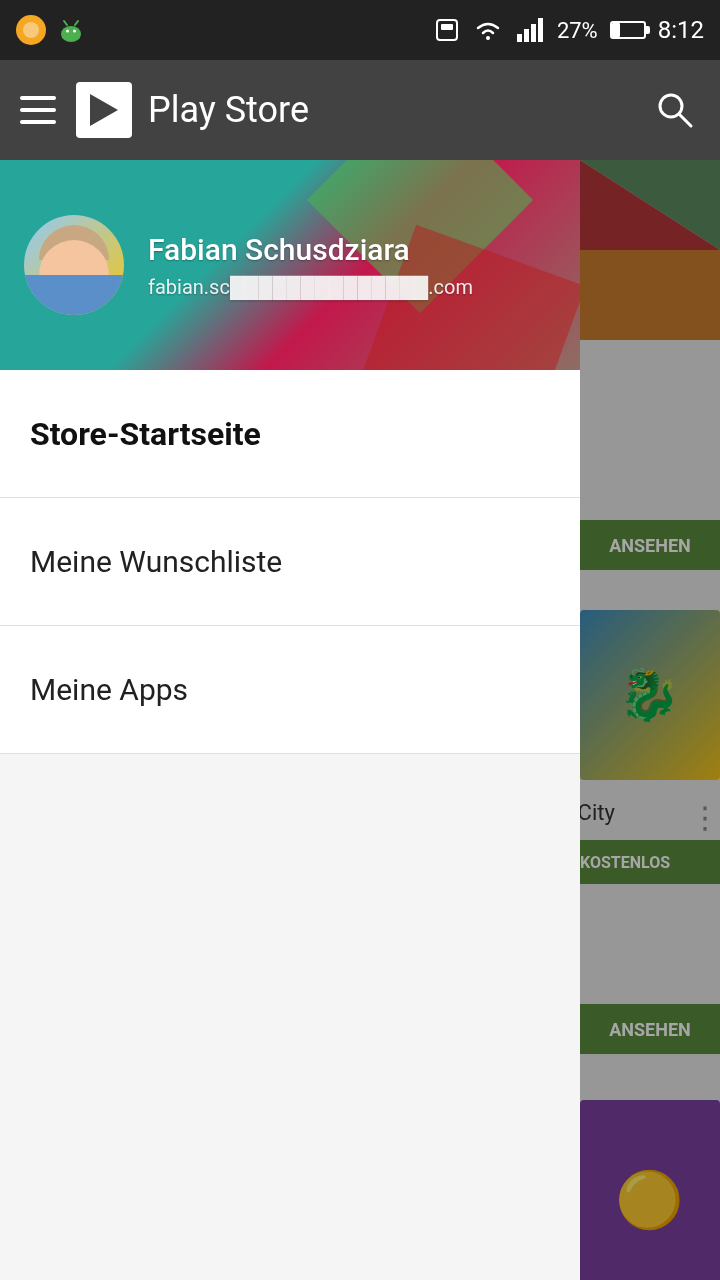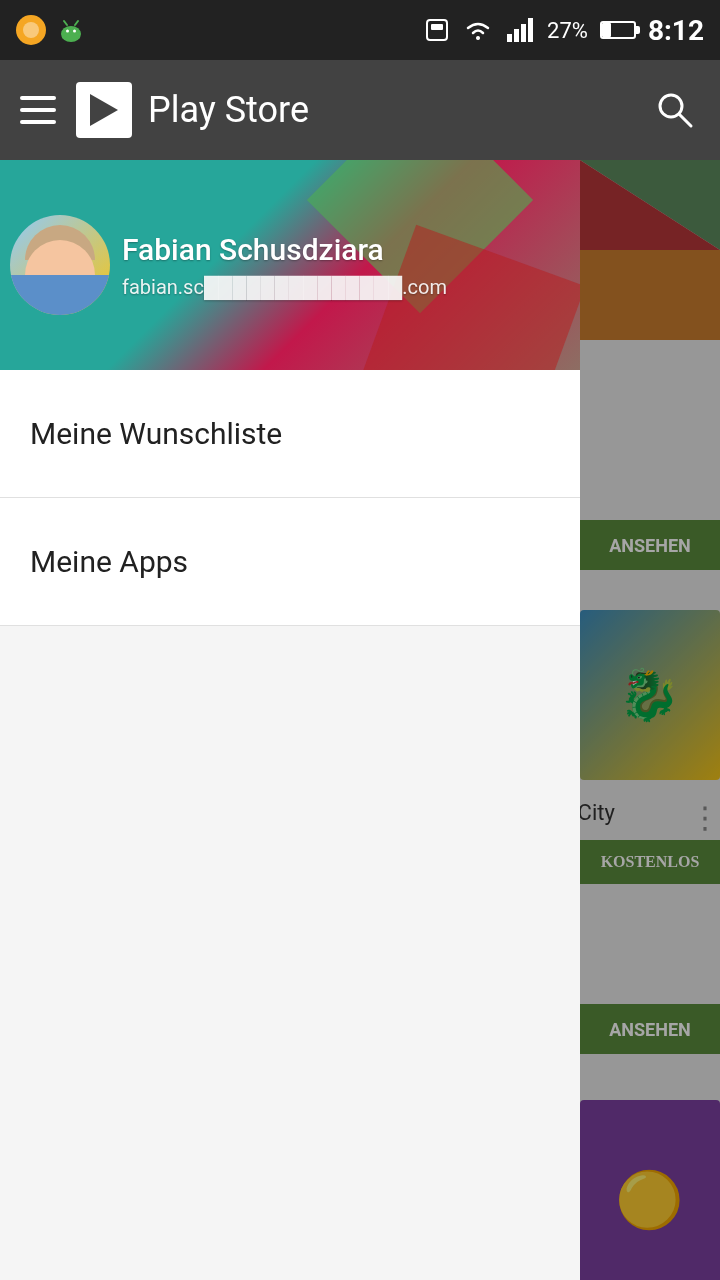--- a/index.html
+++ b/index.html
@@ -39,22 +39,22 @@
     .status-icon.yellow { background: #f5a623; }
     .status-right {
       display: flex;
       align-items: center;
       gap: 12px;
       color: #fff;
       font-size: 22px;
     }
     .status-time {
       color: #fff;
-      font-size: 28px;
-      font-weight: bold;
+      font-size: 24px;
+      font-weight: normal;
     }
     .battery-bar {
       width: 36px;
       height: 18px;
       border: 2px solid #fff;
       border-radius: 3px;
       position: relative;
       display: inline-flex;
       align-items: center;
     }
@@ -237,22 +237,21 @@
     
     .kostenlos-badge {
       position: absolute;
       top: 680px;
       left: 580px;
       width: 140px;
       height: 44px;
       background: #5a8a3c;
       display: flex;
       align-items: center;
-      justify-content: center;
-      font-family: Liberation Serif, serif;
+      justify-content: flex-start;
     }
     .kostenlos-badge span {
       color: #fff;
       font-size: 16px;
       font-weight: bold;
     }
 
     
     .ansehen-btn-2 {
       position: absolute;
@@ -310,22 +309,22 @@
       display: flex;
       flex-direction: column;
     }
 
     
     .drawer-header {
       height: 210px;
       background: linear-gradient(135deg, #26a69a 0%, #26a69a 40%, #c2184b 60%, #8d6e63 100%);
       display: flex;
       align-items: center;
-      padding: 30px 10px;
-      gap: 12px;
+      padding: 30px 24px;
+      gap: 24px;
       position: relative;
       overflow: hidden;
       flex-shrink: 0;
     }
     .drawer-header::before {
       content: '';
       position: absolute;
       top: -40px;
       right: 80px;
       width: 160px;
@@ -545,20 +544,23 @@
         <div class="avatar-face"></div>
         <div class="avatar-shirt"></div>
       </div>
       <div class="drawer-user-info">
         <div class="drawer-user-name">Fabian Schusdziara</div>
         <div class="drawer-user-email">fabian.sc██████████████.com</div>
       </div>
     </div>
 
     <div class="drawer-menu">
+      <div class="drawer-menu-item active">
+        <span class="drawer-menu-item-label">Store-Startseite</span>
+      </div>
       <div class="drawer-menu-item">
         <span class="drawer-menu-item-label">Meine Wunschliste</span>
       </div>
       <div class="drawer-menu-item">
         <span class="drawer-menu-item-label">Meine Apps</span>
       </div>
       <div class="drawer-menu-spacer"></div>
     </div>
   </div>
 </div>

